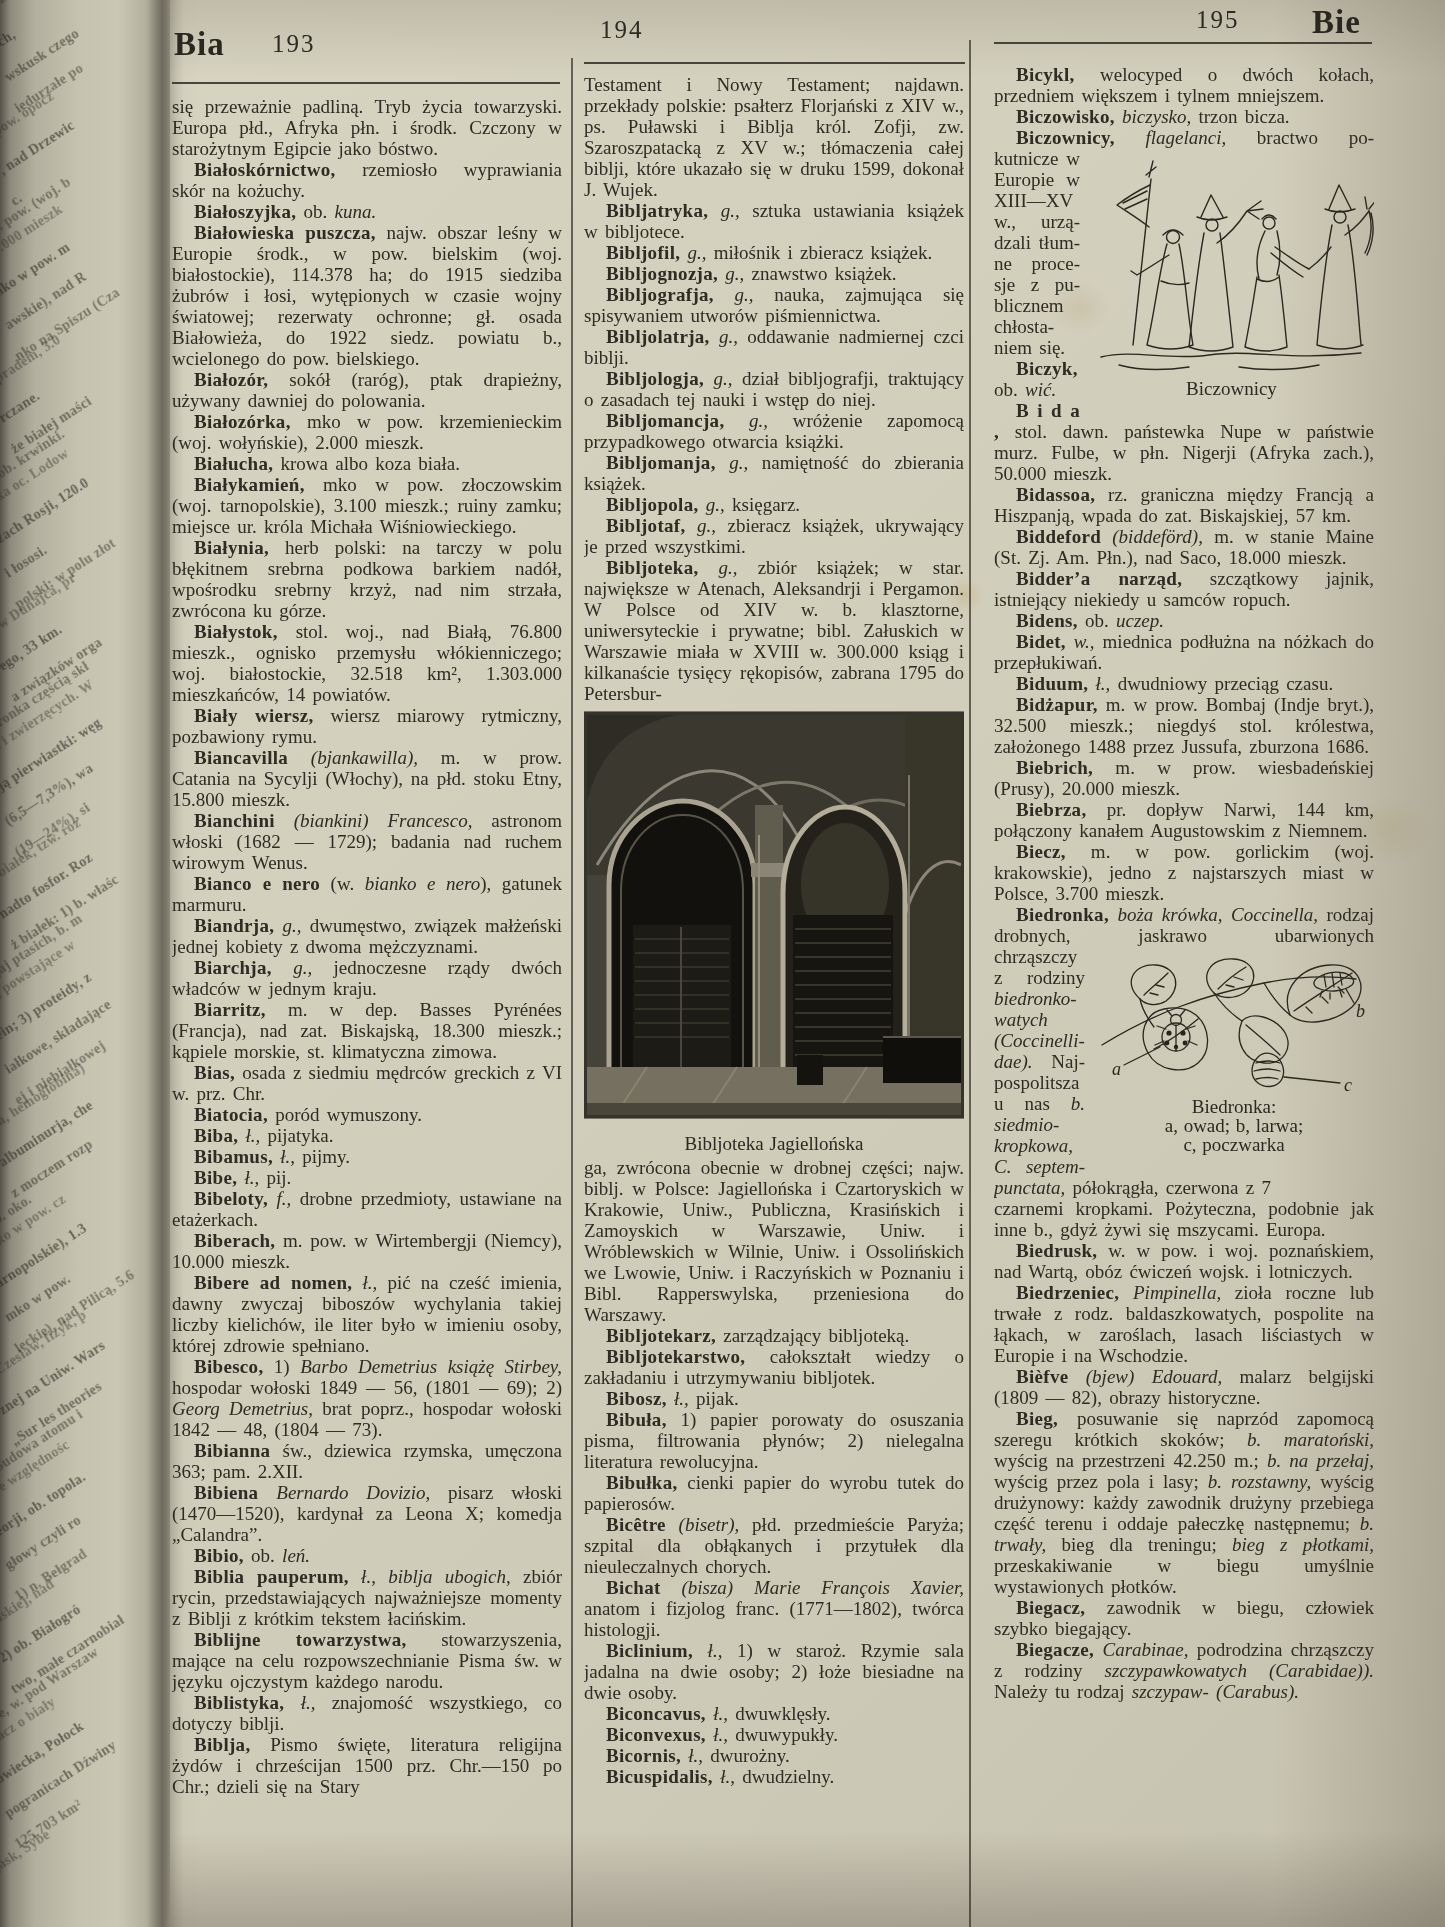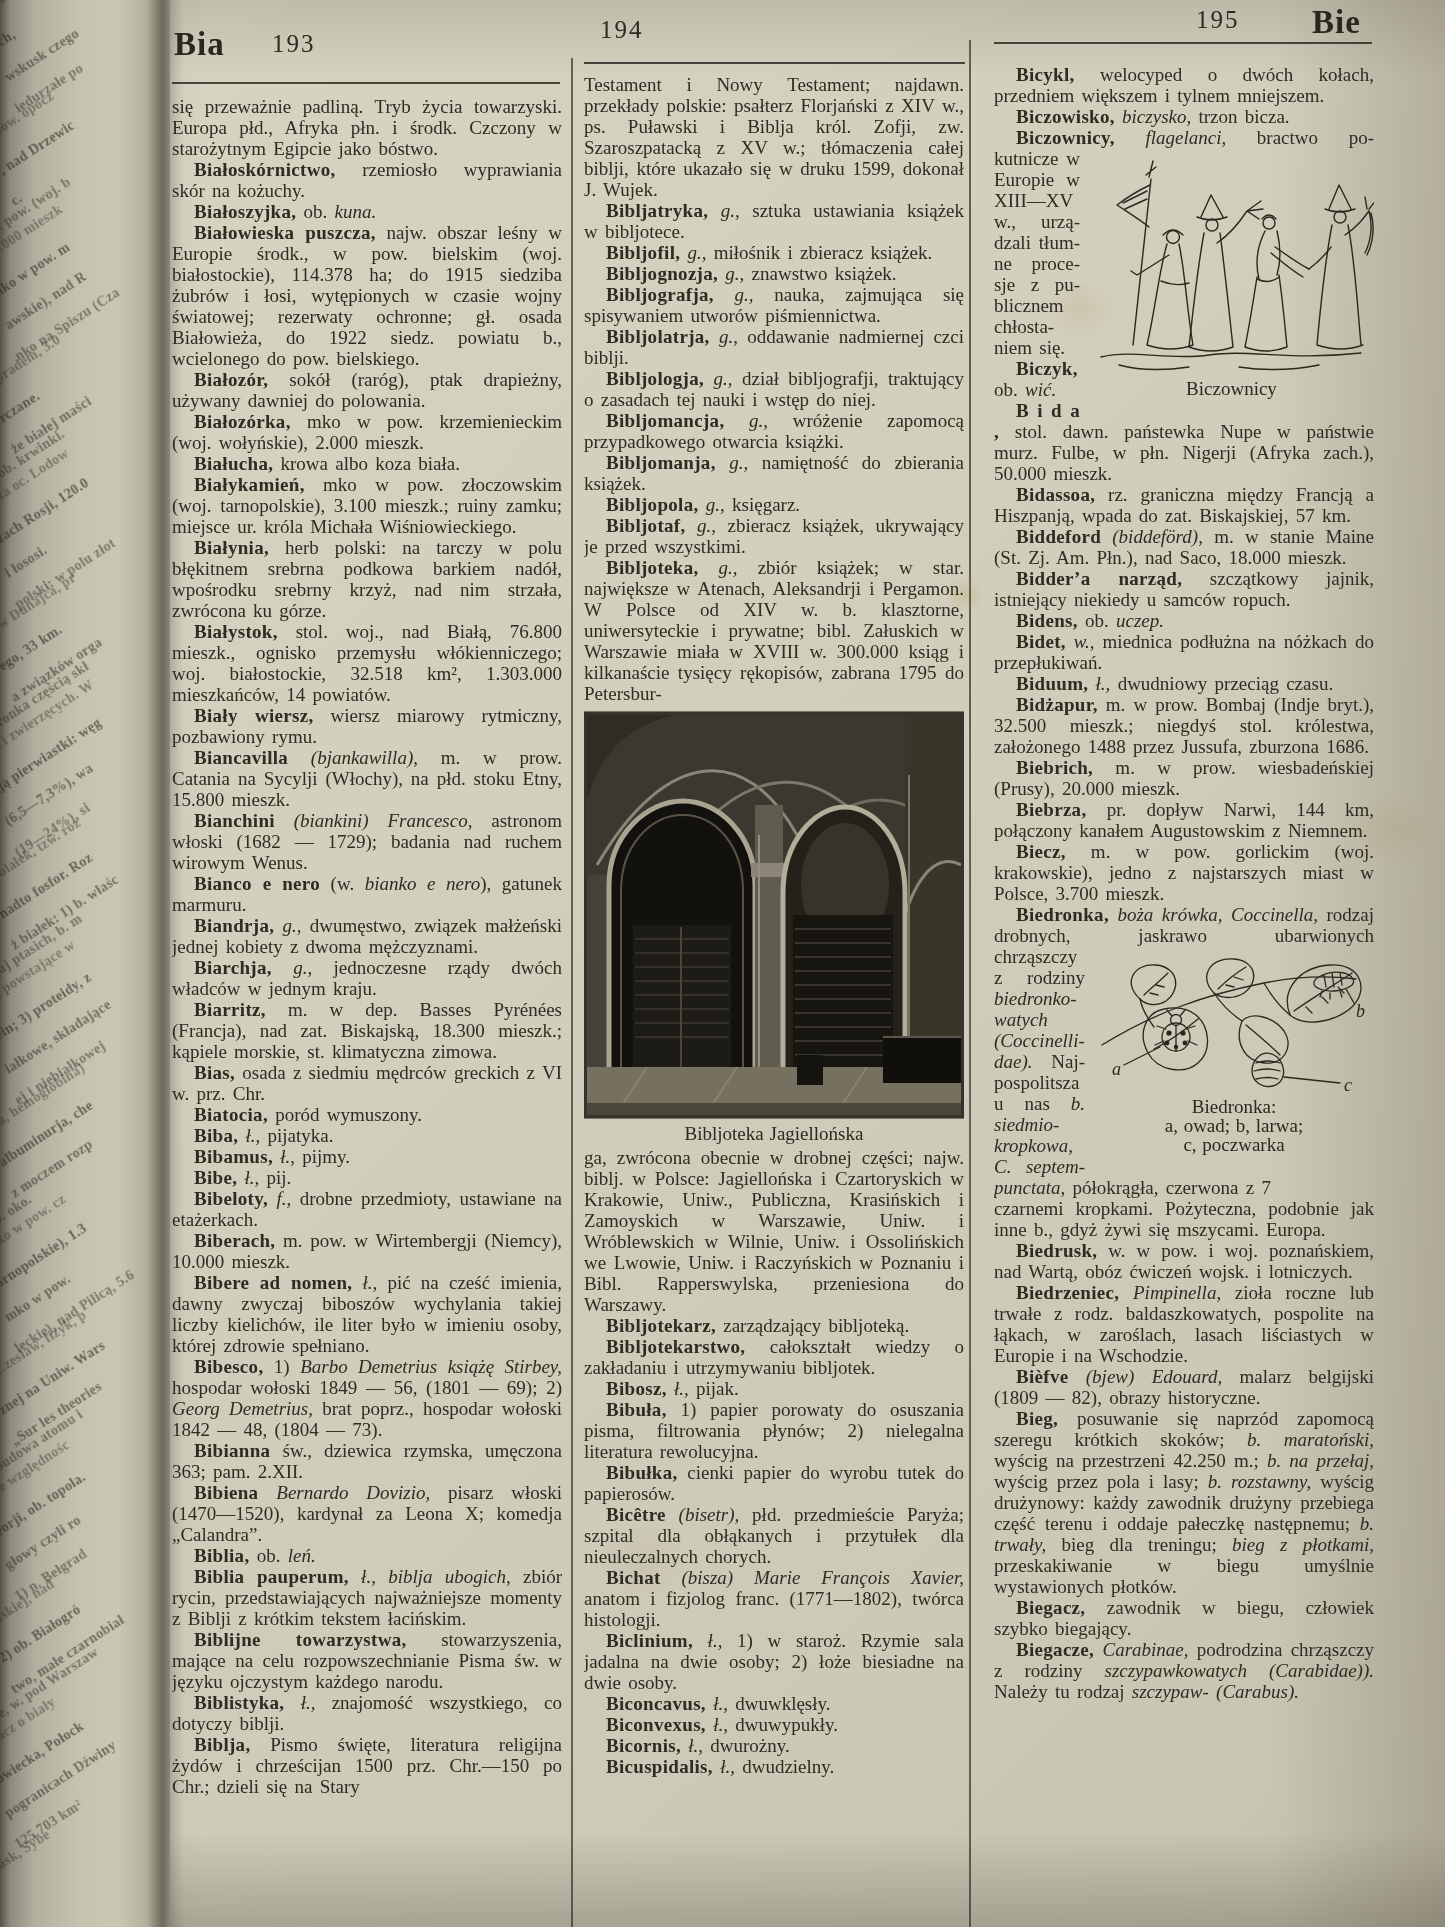--- a/index.html
+++ b/index.html
@@ -153,21 +153,21 @@
       <p class="entry"><span class="b">Biatocia,</span><span class="n"> poród wymuszony.</span></p>
       <p class="entry"><span class="b">Biba,</span><span class="i"> ł.,</span><span class="n"> pijatyka.</span></p>
       <p class="entry"><span class="b">Bibamus,</span><span class="i"> ł.,</span><span class="n"> pijmy.</span></p>
       <p class="entry"><span class="b">Bibe,</span><span class="i"> ł.,</span><span class="n"> pij.</span></p>
       <p class="entry"><span class="b">Bibeloty,</span><span class="i"> f.,</span><span class="n"> drobne przedmioty, ustawiane na etażerkach.</span></p>
       <p class="entry"><span class="b">Biberach,</span><span class="n"> m. pow. w Wirtembergji (Niemcy), 10.000 mieszk.</span></p>
       <p class="entry"><span class="b">Bibere ad nomen,</span><span class="i"> ł.,</span><span class="n"> pić na cześć imienia, dawny zwyczaj biboszów wychylania takiej liczby kielichów, ile liter było w imieniu osoby, której zdrowie spełniano.</span></p>
       <p class="entry"><span class="b">Bibesco,</span><span class="n"> 1) </span><span class="i">Barbo Demetrius książę Stirbey,</span><span class="n"> hospodar wołoski 1849 — 56, (1801 — 69); 2) </span><span class="i">Georg Demetrius,</span><span class="n"> brat poprz., hospodar wołoski 1842 — 48, (1804 — 73).</span></p>
       <p class="entry"><span class="b">Bibianna</span><span class="n"> św., dziewica rzymska, umęczona 363; pam. 2.XII.</span></p>
       <p class="entry"><span class="b">Bibiena</span><span class="i"> Bernardo Dovizio,</span><span class="n"> pisarz włoski (1470—1520), kardynał za Leona X; komedja „Calandra”.</span></p>
-      <p class="entry"><span class="b">Biblia,</span><span class="n"> ob. </span><span class="i">leń.</span></p>
+      <p class="entry"><span class="b">Bibio,</span><span class="n"> ob. </span><span class="i">leń.</span></p>
       <p class="entry"><span class="b">Biblia pauperum,</span><span class="i"> ł., biblja ubogich,</span><span class="n"> zbiór rycin, przedstawiających najważniejsze momenty z Biblji z krótkim tekstem łacińskim.</span></p>
       <p class="entry"><span class="b">Biblijne towarzystwa,</span><span class="n"> stowarzyszenia, mające na celu rozpowszechnianie Pisma św. w języku ojczystym każdego narodu.</span></p>
       <p class="entry"><span class="b">Biblistyka,</span><span class="i"> ł.,</span><span class="n"> znajomość wszystkiego, co dotyczy biblji.</span></p>
       <p class="entry"><span class="b">Biblja,</span><span class="n"> Pismo święte, literatura religijna żydów i chrześcijan 1500 prz. Chr.—150 po Chr.; dzieli się na Stary</span></p>
     </div>
   <div id="col-middle" class="col" style="left:584px;top:74px;width:380px;height:1853px">
       <p class="cont"><span class="n">Testament i Nowy Testament; najdawn. przekłady polskie: psałterz Florjański z XIV w., ps. Puławski i Biblja król. Zofji, zw. Szaroszpatacką z XV w.; tłómaczenia całej biblji, które ukazało się w druku 1599, dokonał J. Wujek.</span></p>
       <p class="entry"><span class="b">Bibljatryka,</span><span class="i"> g.,</span><span class="n"> sztuka ustawiania książek w bibljotece.</span></p>
       <p class="entry"><span class="b">Bibljofil,</span><span class="i"> g.,</span><span class="n"> miłośnik i zbieracz książek.</span></p>
       <p class="entry"><span class="b">Bibljognozja,</span><span class="i"> g.,</span><span class="n"> znawstwo książek.</span></p>
@@ -229,21 +229,21 @@
           <line x1="30" y1="398" x2="60" y2="352"></line>
               <line x1="120" y1="398" x2="150" y2="352"></line>
           <line x1="250" y1="398" x2="280" y2="352"></line>
         </g>
         <rect x="0" y="388" width="374" height="12" fill="#4a463a"></rect>
         <rect x="296" y="322" width="78" height="46" fill="#100f0b"></rect>
         <line x1="296" y1="322" x2="374" y2="322" stroke="#5a5648" stroke-width="2"></line>
         <rect x="210" y="340" width="26" height="30" fill="#15130e"></rect>
       </svg>
     </div>
-    <figcaption class="cap" style="margin-top:6px">
+    <figcaption class="cap" style="margin-top:16px">
       <span>Bibljoteka Jagiellońska</span>
     </figcaption>
   </figure>
 <p class="cont"><span class="n">ga, zwrócona obecnie w drobnej części; najw. biblj. w Polsce: Jagiellońska i Czartoryskich w Krakowie, Uniw., Publiczna, Krasińskich i Zamoyskich w Warszawie, Uniw. i Wróblewskich w Wilnie, Uniw. i Ossolińskich we Lwowie, Uniw. i Raczyńskich w Poznaniu i Bibl. Rapperswylska, przeniesiona do Warszawy.</span></p>
       <p class="entry"><span class="b">Bibljotekarz,</span><span class="n"> zarządzający bibljoteką.</span></p>
       <p class="entry"><span class="b">Bibljotekarstwo,</span><span class="n"> całokształt wiedzy o zakładaniu i utrzymywaniu bibljotek.</span></p>
       <p class="entry"><span class="b">Bibosz,</span><span class="i"> ł.,</span><span class="n"> pijak.</span></p>
       <p class="entry"><span class="b">Bibuła,</span><span class="n"> 1) papier porowaty do osuszania pisma, filtrowania płynów; 2) nielegalna literatura rewolucyjna.</span></p>
       <p class="entry"><span class="b">Bibułka,</span><span class="n"> cienki papier do wyrobu tutek do papierosów.</span></p>
       <p class="entry"><span class="b">Bicêtre</span><span class="i"> (bisetr),</span><span class="n"> płd. przedmieście Paryża; szpital dla obłąkanych i przytułek dla nieuleczalnych chorych.</span></p>

